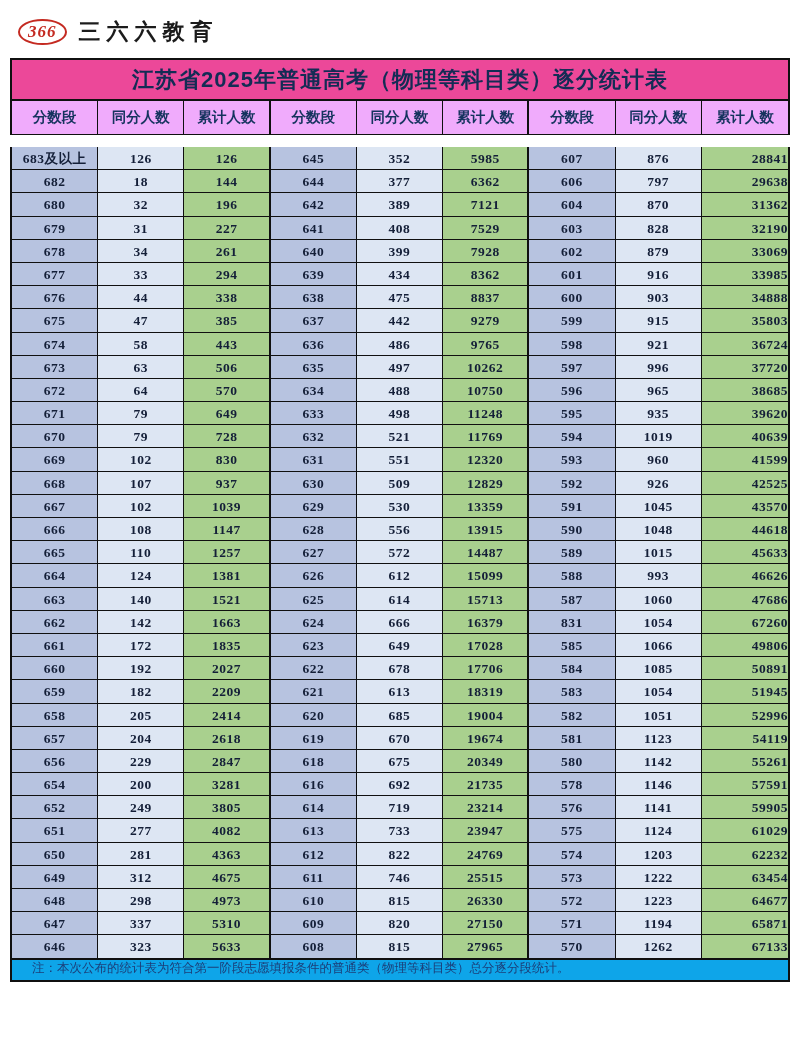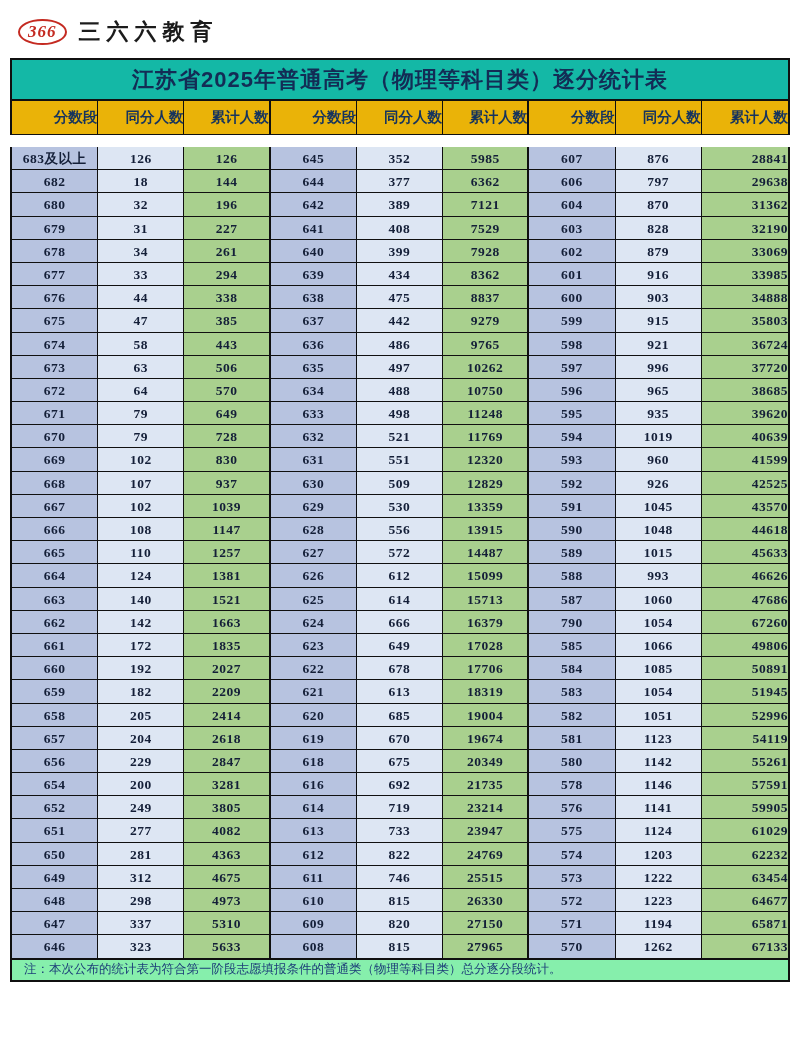--- a/index.html
+++ b/index.html
@@ -15,55 +15,55 @@
   }
   .brand-name {
     font-family: "Liberation Serif", serif; font-weight: bold; font-size: 22px;
     color: #1b1b1b; letter-spacing: 6px;
   }
 
   
   .sheet { margin: 8px 10px 0 10px; width: 780px; }
 
   .title-bar {
-    border: 2px solid #101010; background: #14b8a6; color: #132c55;
+    border: 2px solid #101010; background: #ec4899; color: #132c55;
     font-size: 22px; font-weight: bold; text-align: center;
     height: 43px; line-height: 40px; letter-spacing: 1px;
   }
 
   .grid-row { display: grid; grid-template-columns: repeat(9, 1fr); }
 
   .thead {
     border-left: 2px solid #101010; border-right: 2px solid #101010; border-bottom: 1.5px solid #101010;
   }
   .thead .cell {
-    background: #eab308; color: #15335e; font-weight: bold; font-size: 14.5px;
-    height: 33px; line-height: 33px; text-align: right;
+    background: #f0abfc; color: #15335e; font-weight: bold; font-size: 14.5px;
+    height: 33px; line-height: 33px; text-align: center;
     border-right: 1px solid #101010; border-bottom: 0;
   }
   .thead .cell:last-child { border-right: 0; }
 
   .tbody {
     border-left: 2px solid #101010; border-right: 2px solid #101010; margin-top: 12px;
   }
   .tbody .cell {
     height: 23.2px; line-height: 23px; text-align: center;
     font-family: "Liberation Serif", serif; font-size: 13.5px; font-weight: 600;
     color: #141f38; letter-spacing: 0.5px;
     border-right: 1px solid #101010; border-bottom: 1px solid #101010;
   }
   .tbody .cell:last-child { border-right: 0; text-align: right; }
   .cell.gsep { border-right-width: 2px !important; }
   .c0 { background: #b7c3e0; }
   .c1 { background: #dde6f3; }
   .c2 { background: #a9d08e; }
 
   .note-bar {
-    border: 2px solid #101010; border-top-width: 1.5px; background: #86efac; color: #1c3e78;
-    font-size: 12.5px; height: 23px; line-height: 19px; padding-left: 12px; font-weight: 500;
+    border: 2px solid #101010; border-top-width: 1.5px; background: #0ea5e9; color: #1c3e78;
+    font-size: 12.5px; height: 23px; line-height: 19px; padding-left: 20px; font-weight: 500; font-family: Liberation Mono, monospace;
   }
 </style>
 </head>
 <body>
 
 <header class="brand">
   <span class="logo-oval">366</span>
   <span class="brand-name">三六六教育</span>
 </header>
 
@@ -301,21 +301,21 @@
         <div class="cell c1">1060</div>
         <div class="cell c2">47686</div>
       </div>
       <div class="grid-row">
         <div class="cell c0">662</div>
         <div class="cell c1">142</div>
         <div class="cell c2 gsep">1663</div>
         <div class="cell c0">624</div>
         <div class="cell c1">666</div>
         <div class="cell c2 gsep">16379</div>
-        <div class="cell c0">790</div>
+        <div class="cell c0">831</div>
         <div class="cell c1">1054</div>
         <div class="cell c2">67260</div>
       </div>
       <div class="grid-row">
         <div class="cell c0">661</div>
         <div class="cell c1">172</div>
         <div class="cell c2 gsep">1835</div>
         <div class="cell c0">623</div>
         <div class="cell c1">649</div>
         <div class="cell c2 gsep">17028</div>

